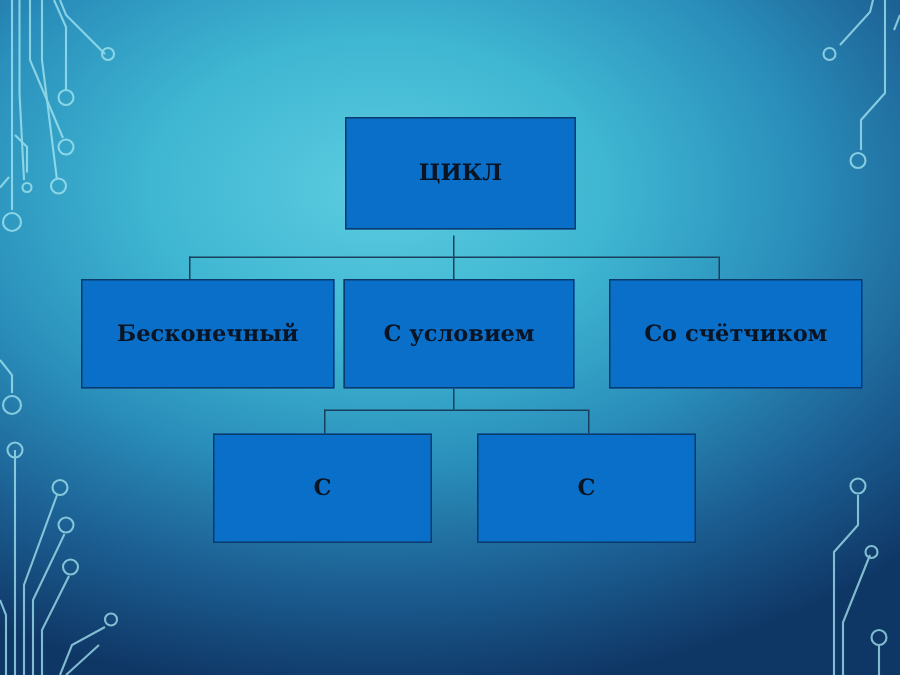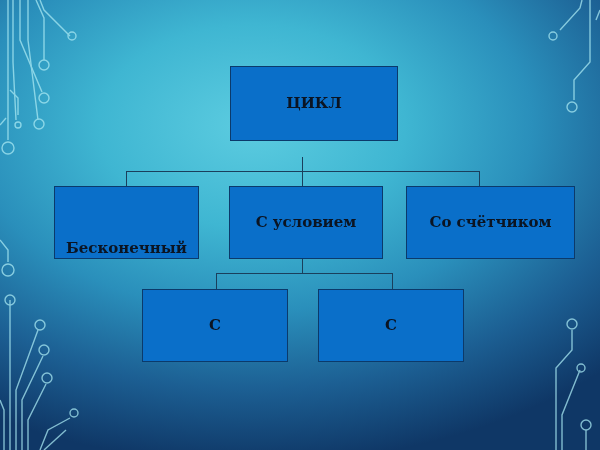--- a/index.html
+++ b/index.html
@@ -70,25 +70,25 @@
 <div class="conn" style="left:302px; top:157px; width:1px; height:14px;"></div>
 <div class="conn" style="left:126px; top:171px; width:353px; height:1px;"></div>
 <div class="conn" style="left:126px; top:171px; width:1px; height:15px;"></div>
 <div class="conn" style="left:479px; top:171px; width:1px; height:15px;"></div>
 <div class="conn" style="left:302px; top:171px; width:1px; height:15px;"></div>
 <div class="conn" style="left:302px; top:259px; width:1px; height:14px;"></div>
 <div class="conn" style="left:216px; top:273px; width:176px; height:1px;"></div>
 <div class="conn" style="left:216px; top:273px; width:1px; height:16px;"></div>
 <div class="conn" style="left:392px; top:273px; width:1px; height:16px;"></div>
 
-<div class="box" style="left:230px; top:66px; width:168px; height:75px;justify-content:center;">
+<div class="box" style="left:230px; top:78px; width:154px; height:75px;justify-content:center;">
   <span>ЦИКЛ</span>
 </div>
 
-<div class="box" style="left:54px; top:186px; width:145px; height:73px;align-items:flex-end;">
+<div class="box" style="left:54px; top:186px; width:169px; height:73px;">
   <span>Бесконечный</span>
 </div>
 <div class="box" style="left:229px; top:186px; width:154px; height:73px;">
   <span>С условием</span>
 </div>
 <div class="box" style="left:406px; top:186px; width:169px; height:73px;">
   <span>Со счётчиком</span>
 </div>
 
 <div class="box" style="left:142px; top:289px; width:146px; height:73px; flex-direction:column;">

